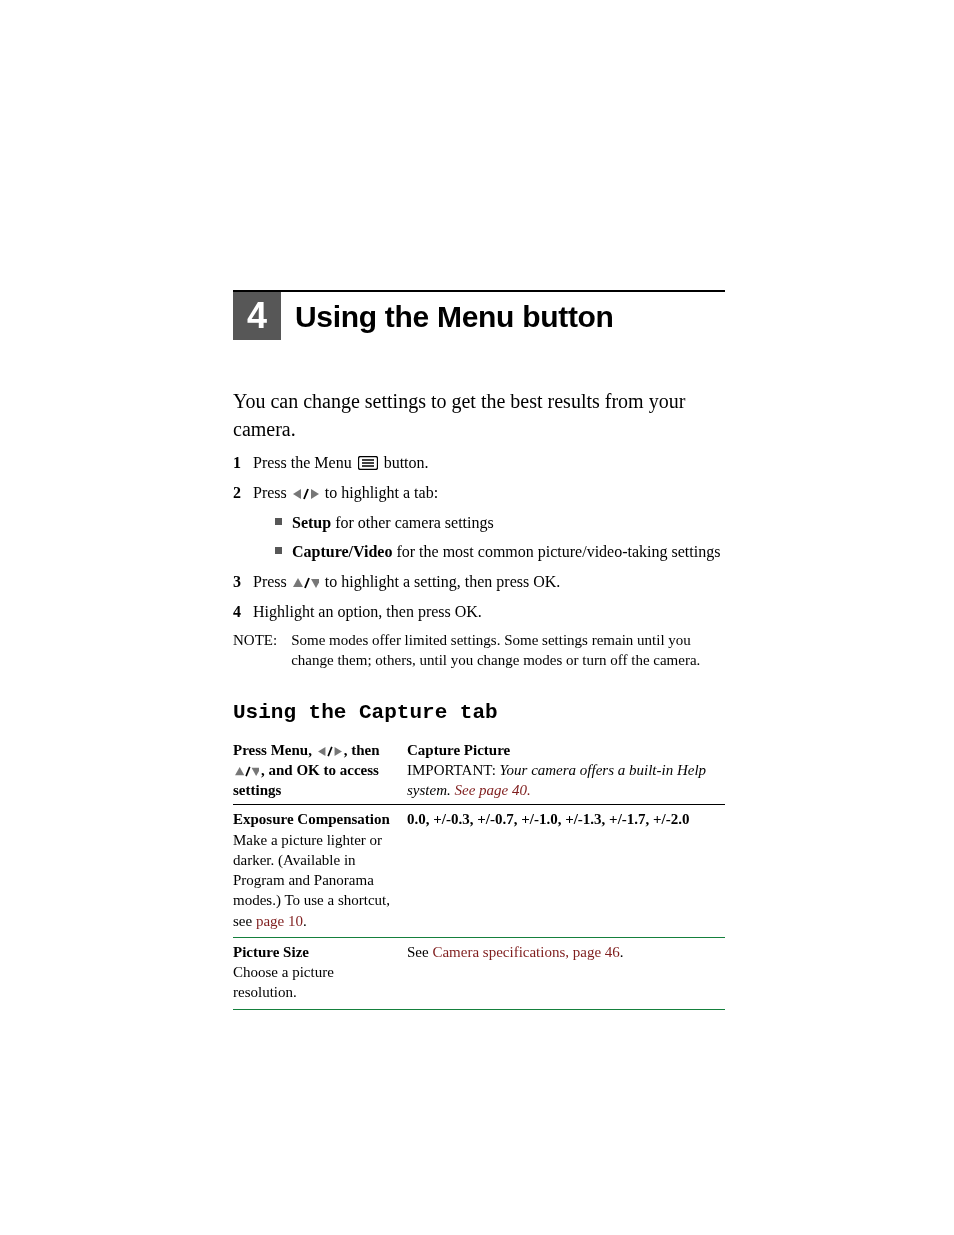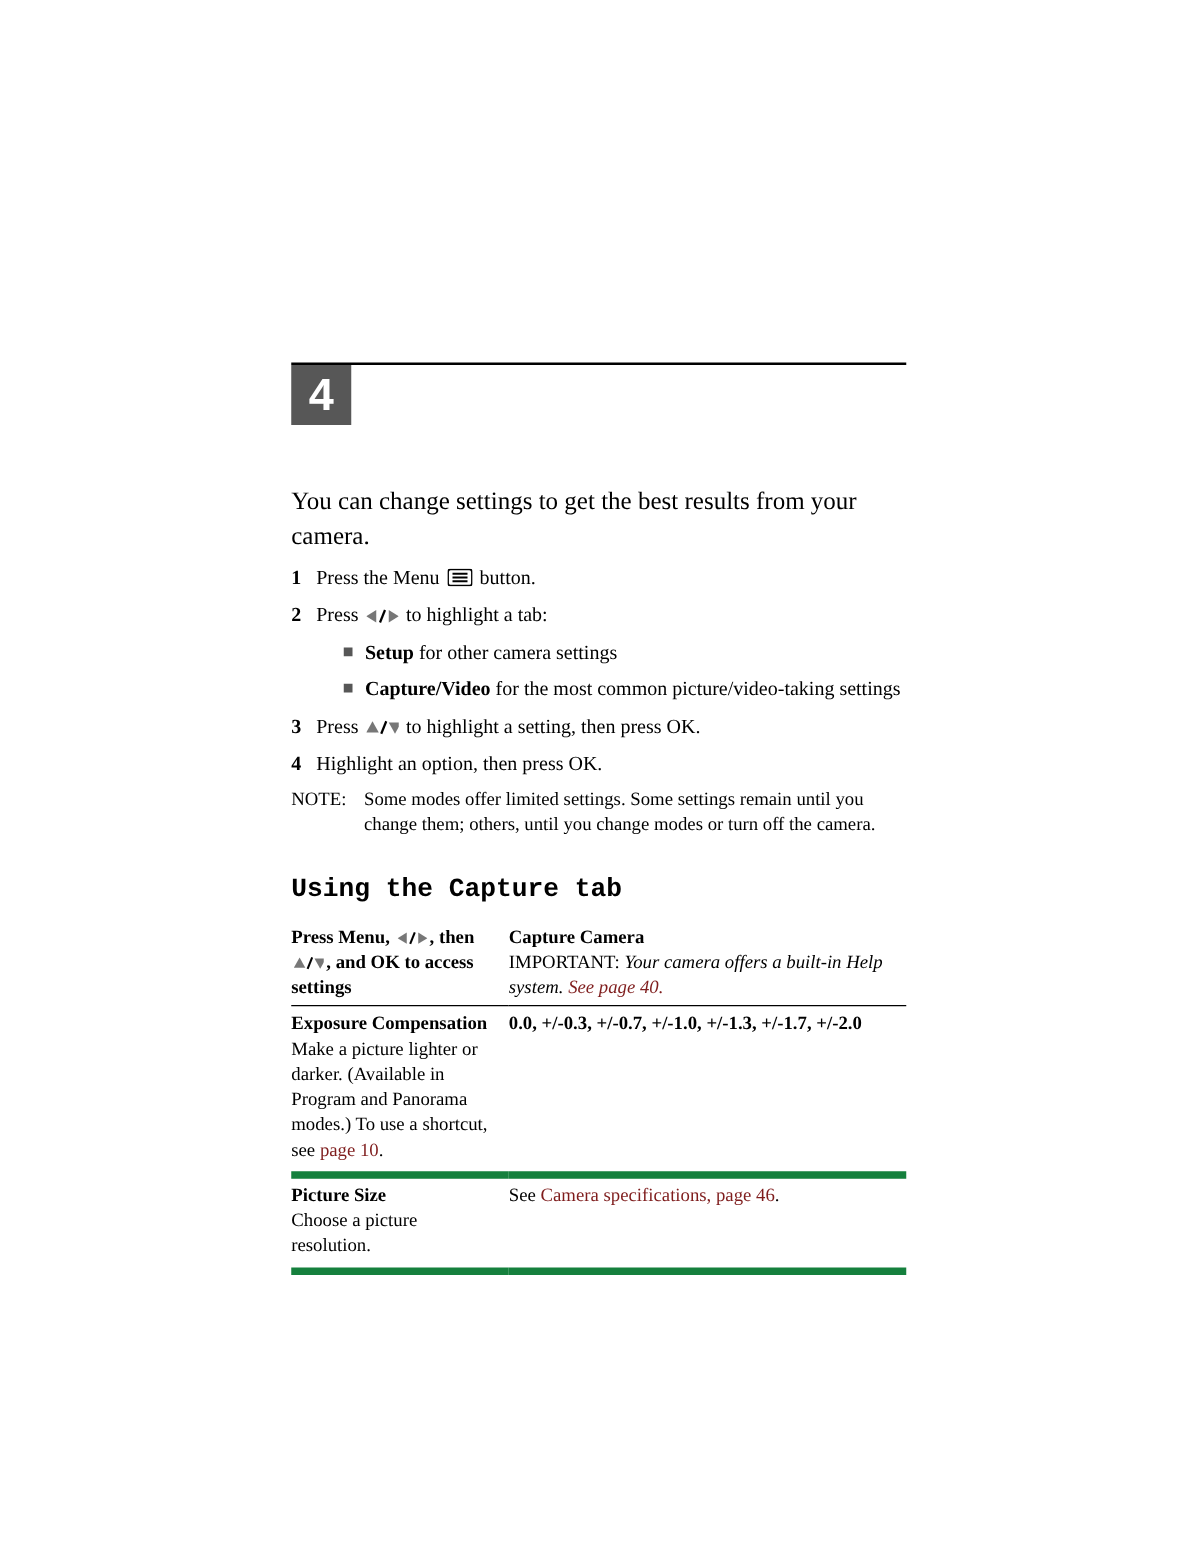--- a/index.html
+++ b/index.html
@@ -115,35 +115,36 @@
   }
   table.settings th {
     text-align: left;
     font-weight: 700;
     vertical-align: top;
     border-bottom: 1px solid #000;
     padding: 2px 6px 4px 0;
   }
   table.settings td {
     vertical-align: top;
-    border-bottom: 6px solid #15803d;
+    border-bottom: 1px solid #15803d;
     padding: 4px 6px 6px 0;
   }
   table.settings td.left-col { width: 168px; }
   .italic { font-style: italic; }
   .bold { font-weight: 700; }
   a.link { color: #7f1d1d; text-decoration: none; }
 </style>
 </head>
 <body>
 
 <div class="page">
 
   <div class="chapter-head">
     <div class="chapter-number-box">4</div>
+    <div class="chapter-title">Using the Menu button</div>
   </div>
 
   <div class="intro">You can change settings to get the best results from your camera.</div>
 
   <ol class="steps">
     <li>
       <span class="num">1</span>
       <span class="txt">
         <span>Press the Menu </span>
         <svg class="inline-icon" width="20" height="14" viewBox="0 0 20 14">
@@ -210,21 +211,21 @@
               <polygon points="0,6 8,1 8,11" fill="#777"></polygon>
               <line x1="11" y1="11" x2="15" y2="1" stroke="#000" stroke-width="1.8"></line>
               <polygon points="26,6 18,1 18,11" fill="#777"></polygon>
             </svg><span>, then </span><svg class="inline-icon" width="24" height="11" viewBox="0 0 26 12">
               <polygon points="5,1 10,10 0,10" fill="#777"></polygon>
               <line x1="12" y1="11" x2="16" y2="1" stroke="#000" stroke-width="1.8"></line>
               <polygon points="23,11 28,2 18,2" fill="#777"></polygon>
             </svg><span>, and OK to access settings</span>
       </th>
       <th>
-        <span>Capture Camera</span><br>
+        <span>Capture Picture</span><br>
         <span style="font-weight:400;">
           <span>IMPORTANT: </span><span class="italic">Your camera offers a built-in Help system. </span><a href="#" class="link italic">See page 40.</a>
         </span>
       </th>
     </tr>
     <tr>
       <td class="left-col">
         <span class="bold">Exposure Compensation</span><br>
         <span><span>Make a picture lighter or darker. (Available in Program and Panorama modes.) To use a shortcut, see </span><a href="#" class="link">page 10</a><span>.</span></span>
       </td>

